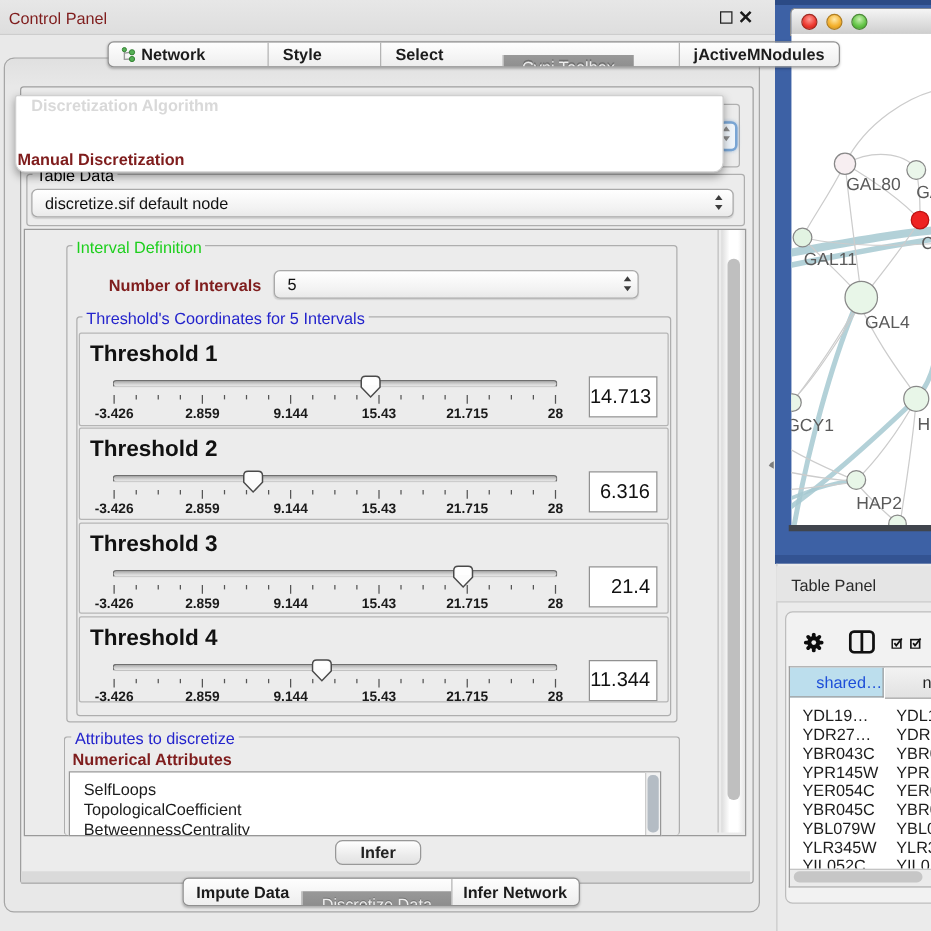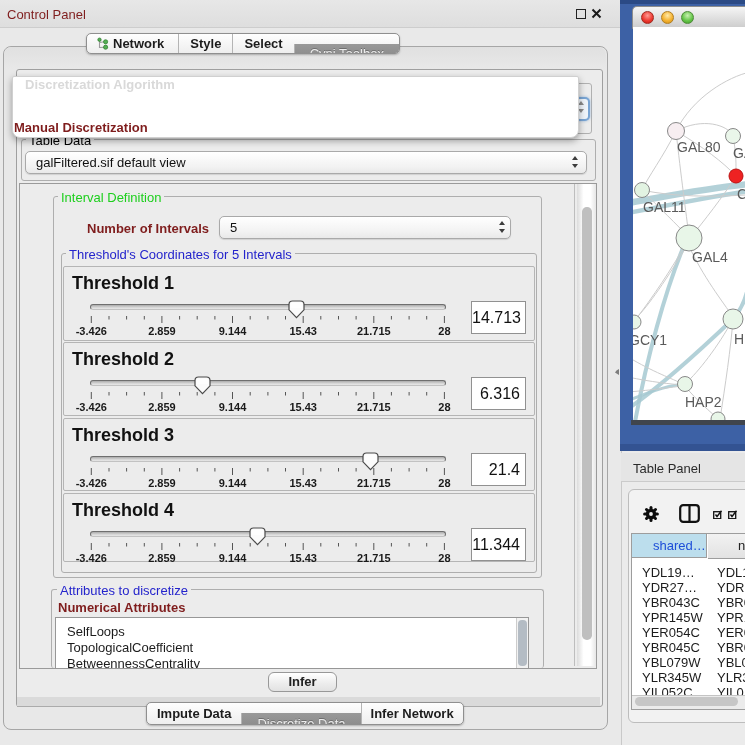--- a/index.html
+++ b/index.html
@@ -9,21 +9,21 @@
   .lbl{position:absolute;font-size:13px;color:#7f1d1d;white-space:nowrap;}
   .combo{position:absolute;border:1px solid #a9a9a9;border-radius:5px;background:linear-gradient(#ffffff,#f2f2f2 70%,#e9e9e9);box-shadow:0 1px 1px rgba(0,0,0,0.12);}
   .combo .ctext{position:absolute;left:10px;top:3px;font-size:13px;color:#111;}
   .arr-up{position:absolute;width:0;height:0;border-left:3.5px solid transparent;border-right:3.5px solid transparent;border-bottom:4.5px solid #3c3c3c;}
   .arr-dn{position:absolute;width:0;height:0;border-left:3.5px solid transparent;border-right:3.5px solid transparent;border-top:4.5px solid #3c3c3c;}
   .tbox{position:absolute;border:1px solid #aeaeae;border-radius:3px;}
   .ttitle{position:absolute;font-size:13px;background:#ececec;padding:0 3px;white-space:nowrap;}
   .tabstrip{position:absolute;display:flex;height:21px;z-index:5;border:1px solid #8f8f8f;border-radius:5px;background:linear-gradient(#fefefe,#eeeeee);box-shadow:0 1px 2px rgba(0,0,0,0.25);overflow:hidden;}
   .tab{height:21px;line-height:21px;font-size:13px;font-weight:bold;color:#1c1c1c;padding:0 11px;border-left:1px solid #b4b4b4;}
   .tab.first{border-left:none;}
-  .tabs-top{height:19px;} .tabs-top .tab{height:19px;line-height:19px;}
+  .tabs-top{height:19px;gap:36px;} .tabs-top .tab{height:19px;line-height:19px;}
   .tab.sel{background:linear-gradient(#999999,#848484);color:#ededed;font-weight:normal;text-shadow:0 -1px 0 rgba(0,0,0,0.25);margin-top:10px;}
   .thr-box{position:absolute;left:63px;width:470px;height:71px;border:1px solid #b5b5b5;border-radius:2px;background:#ececec;}
   .thr-lab{position:absolute;left:8px;top:6px;font-size:18px;font-weight:bold;color:#111;}
   .track{position:absolute;left:26px;top:37px;width:354px;height:4px;border-radius:3px;background:linear-gradient(#ababab,#d6d6d6 60%,#e8e8e8);border:1px solid #6f6f6f;border-bottom-color:#c2c2c2;}
   .thumb{position:absolute;top:33px;width:18px;height:19px;}
   .tick-lab{position:absolute;top:58px;width:60px;text-align:center;font-size:11px;font-weight:bold;color:#1a1a1a;}
   .vfield{position:absolute;left:407px;top:34px;width:48px;height:31px;border:1px solid #919191;background:#ffffff;font-size:16px;color:#111;text-align:right;line-height:31px;padding-right:5px;}
   .row{position:absolute;white-space:nowrap;font-size:13px;color:#1c1c1c;}
 </style>
 </head>
@@ -41,38 +41,39 @@
   <div class="tab first" style="padding-left:26px;padding-right:14px;position:relative;">
     <svg style="position:absolute;left:10px;top:3px;" width="12" height="13" viewBox="0 0 12 13">
       <path d="M2.5,4 L2.5,11 M2.5,5.5 L7.5,4.8 M2.5,10.5 L7.5,10.2" stroke="#9a9a9a" stroke-width="1.1" fill="none"></path>
       <circle cx="2.5" cy="2.7" r="1.7" fill="#55b055" stroke="#2c7a2c" stroke-width="0.7"></circle>
       <circle cx="8.6" cy="4.8" r="2.1" fill="#55b055" stroke="#2c7a2c" stroke-width="0.7"></circle>
       <circle cx="8.6" cy="10.2" r="2.1" fill="#55b055" stroke="#2c7a2c" stroke-width="0.7"></circle>
     </svg>Network</div>
   <div class="tab">Style</div>
   <div class="tab">Select</div>
   <div class="tab sel" style="padding:0 15px;">Cyni Toolbox</div>
+  <div class="tab">jActiveMNodules</div>
 </div>
 
 <div class="abs" style="left:3px;top:46px;width:603px;height:682px;border:1px solid #a6a6a6;border-radius:8px;background:#e8e8e8;"></div>
 <div class="abs" style="left:4px;top:47px;width:602px;height:22px;background:linear-gradient(#e0e0e0,#e8e8e8);border-radius:8px 8px 0 0;"></div>
 
 <div class="abs" style="left:16px;top:69px;width:585px;height:636px;border:1px solid #9f9f9f;border-radius:3px;background:#ececec;"></div>
 
 <div class="tbox" style="left:19px;top:83px;width:571px;height:49px;border-color:#b0b0b0;"></div>
 <div class="ttitle" style="left:24px;top:77px;color:#3a3a3a;">Discretization Algorithm</div>
 
 <div class="abs" style="left:575px;top:97px;width:11px;height:20px;border:2px solid rgba(100,150,205,0.85);border-radius:5px;background:#eef4fa;box-shadow:0 0 3px rgba(100,150,205,0.6);"></div>
 <div class="arr-up" style="left:578px;top:101px;border-left-width:3.5px;border-right-width:3.5px;border-bottom-width:4.5px;border-bottom-color:#8a8a8a;"></div>
 <div class="arr-dn" style="left:578px;top:109px;border-left-width:3.5px;border-right-width:3.5px;border-top-width:4.5px;border-top-color:#8a8a8a;"></div>
 
 <div class="tbox" style="left:21px;top:139px;width:573px;height:40px;"></div>
 <div class="ttitle" style="left:26px;top:133px;">Table Data</div>
 <div class="combo" style="left:25px;top:151px;width:560px;height:21px;">
-  <div class="ctext">galFiltered.sif default view</div>
+  <div class="ctext">discretize.sif default node</div>
   <div class="arr-up" style="left:546px;top:4px;"></div>
   <div class="arr-dn" style="left:546px;top:12px;"></div>
 </div>
 
 <div class="abs" style="left:19px;top:183px;width:576px;height:484px;border:1px solid #9a9a9a;background:#ececec;"></div>
 
 <div class="abs" style="left:574px;top:184px;width:1px;height:482px;background:#bdbdbd;"></div>
 <div class="abs" style="left:577px;top:184px;width:19px;height:482px;background:linear-gradient(90deg,#dcdcdc,#ffffff 35%,#ffffff 70%,#e6e6e6);"></div>
 <div class="abs" style="left:582px;top:207px;width:9.5px;height:433px;background:#bfbfbf;border-radius:4.8px;"></div>
 

